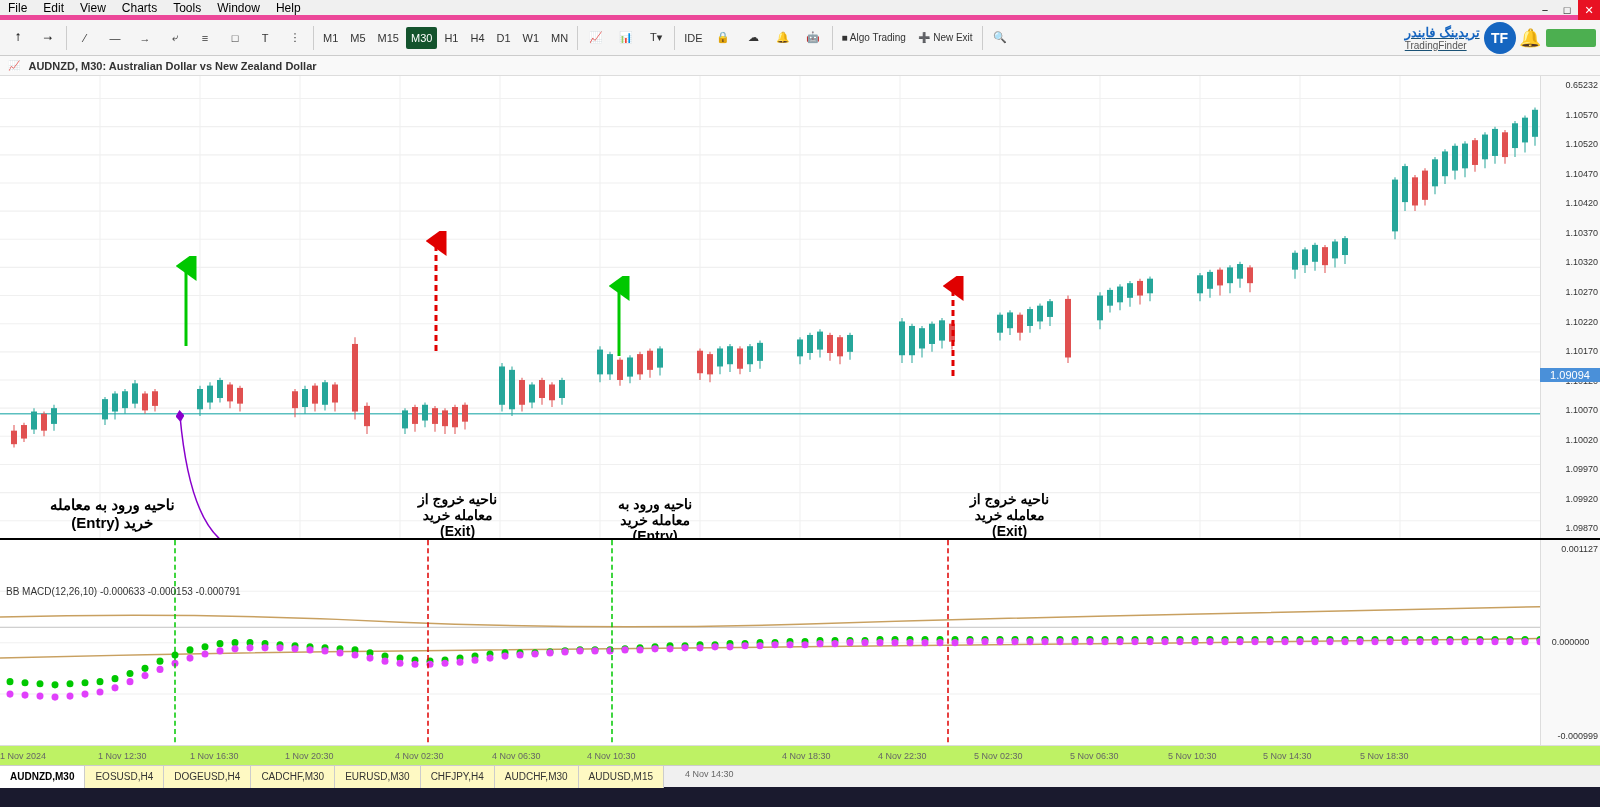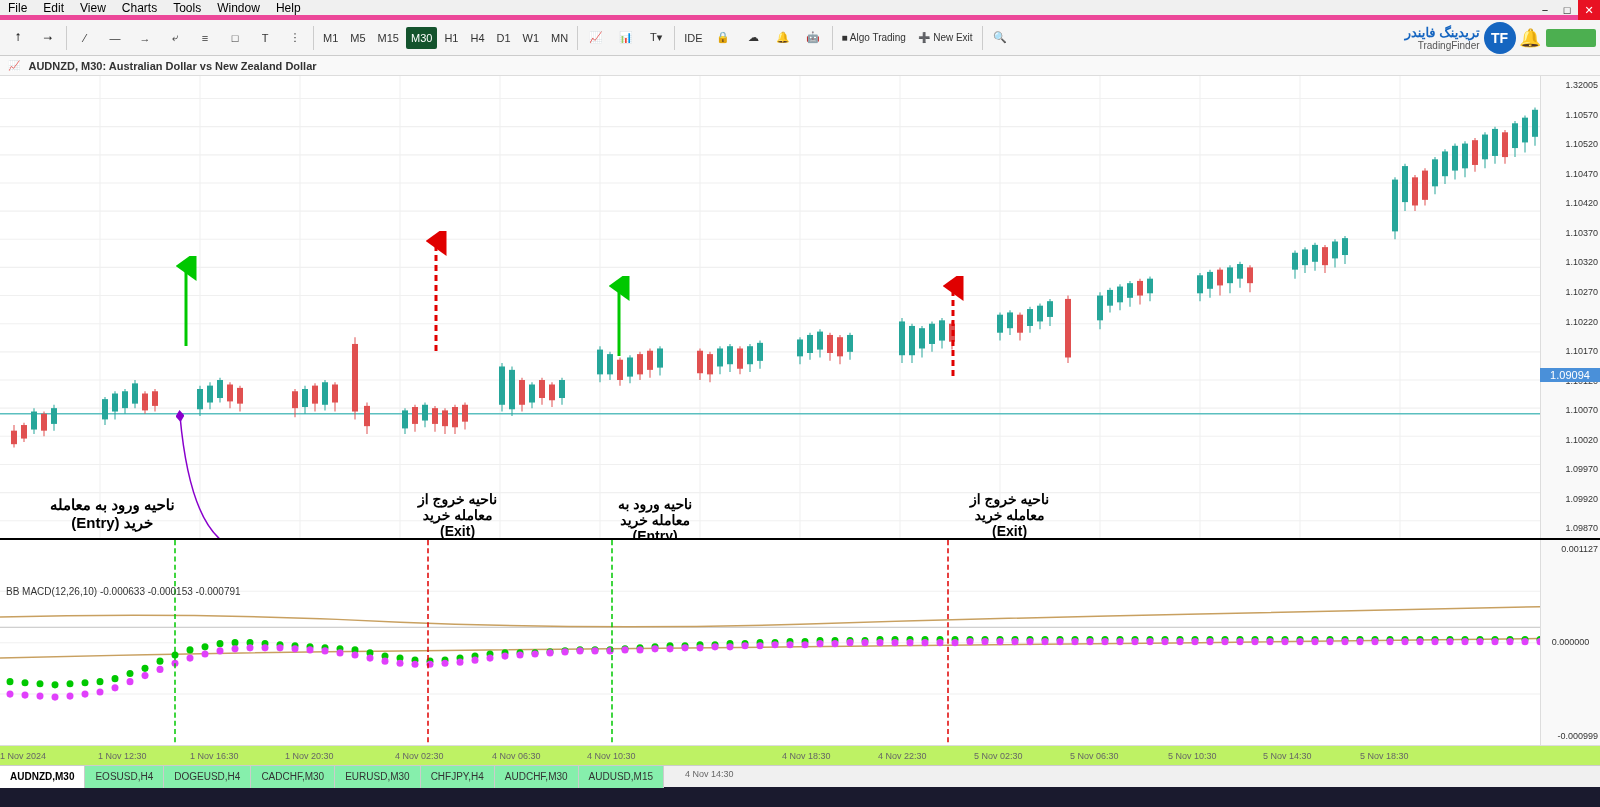--- a/index.html
+++ b/index.html
@@ -95,21 +95,21 @@
     }
 
     
     .tab-bar {
       height: 22px; background: #f0f0f0; border-top: 1px solid #ccc;
       display: flex; align-items: center; gap: 0;
     }
     .tab-item {
       height: 22px; padding: 0 10px; display: flex; align-items: center;
       font-size: 10px; cursor: pointer; border-right: 1px solid #ccc;
-      background: #86efac; color: #333;
+      background: #fef9c3; color: #333;
     }
     .tab-item.active { background: #fff; border-bottom: none; color: #000; font-weight: bold; }
 
     
     .chart-svg { position: absolute; top: 0; left: 0; width: calc(100% - 60px); height: 100%; }
 
     
     .annotation { position: absolute; z-index: 20; pointer-events: none; }
 
     .label-box {
@@ -170,21 +170,21 @@
   <div class="toolbar-btn">☁</div>
   <div class="toolbar-btn">🔔</div>
   <div class="toolbar-btn">🤖</div>
   <div class="toolbar-sep"></div>
   <div class="toolbar-btn" style="font-size:10px;">■ Algo Trading</div>
   <div class="toolbar-btn" style="font-size:10px;">➕ New Exit</div>
   <div class="toolbar-sep"></div>
   <div class="toolbar-btn">🔍</div>
 
   <div class="logo-area">
-    <div style="text-align:right;">
+    <div style="text-align:left;text-decoration:underline;">
       <div class="logo-text">تریدینگ فایندر</div>
       <div style="font-size:10px; color:#555;">TradingFinder</div>
     </div>
     <div style="width:32px;height:32px;background:#1565c0;border-radius:50%;display:flex;align-items:center;justify-content:center;color:white;font-size:14px;font-weight:bold;">TF</div>
     <div style="font-size:18px;color:#e74c3c;">🔔</div>
     <div style="width:50px;height:18px;background:#4caf50;border-radius:2px;"></div>
   </div>
 </div>
 
 <div class="chart-container">
@@ -569,21 +569,21 @@
 
           <line x1="1525" y1="35" x2="1525" y2="68" stroke="#26a69a" stroke-width="1"></line>
           <rect x="1522" y="37" width="6" height="22" fill="#26a69a"></rect>
 
           <line x1="1535" y1="28" x2="1535" y2="62" stroke="#26a69a" stroke-width="1"></line>
           <rect x="1532" y="30" width="6" height="24" fill="#26a69a"></rect>
         </g>
       </svg>
 
       <div class="price-scale">
-        <div class="price-label">1.32005</div>
+        <div class="price-label">0.65232</div>
         <div class="price-label">1.10570</div>
         <div class="price-label">1.10520</div>
         <div class="price-label">1.10470</div>
         <div class="price-label">1.10420</div>
         <div class="price-label">1.10370</div>
         <div class="price-label">1.10320</div>
         <div class="price-label">1.10270</div>
         <div class="price-label">1.10220</div>
         <div class="price-label">1.10170</div>
         <div class="price-label">1.10120</div>

